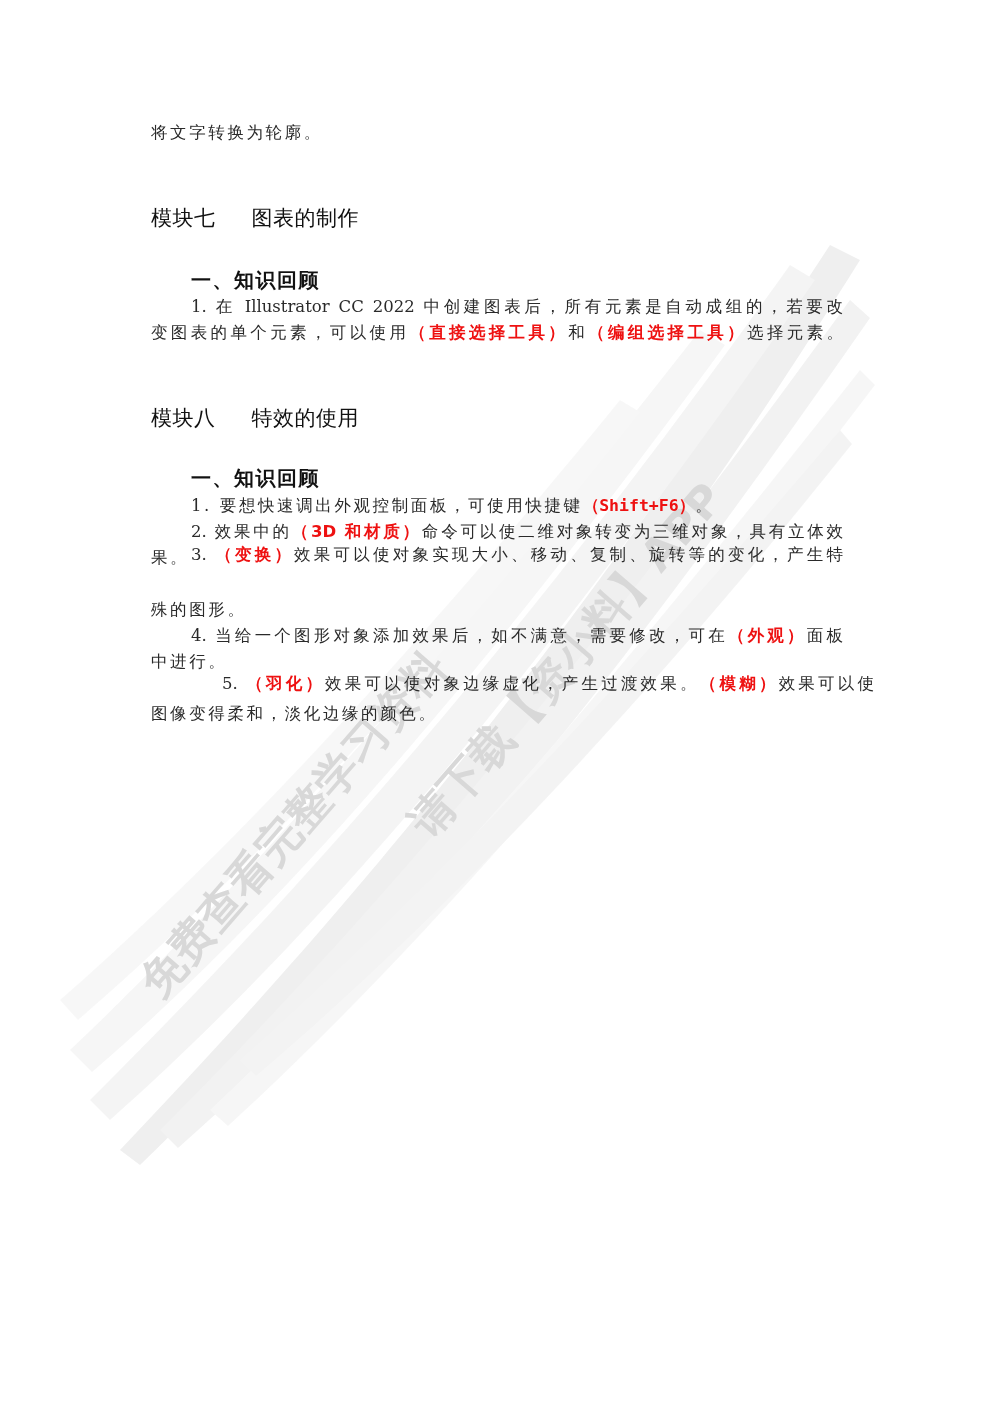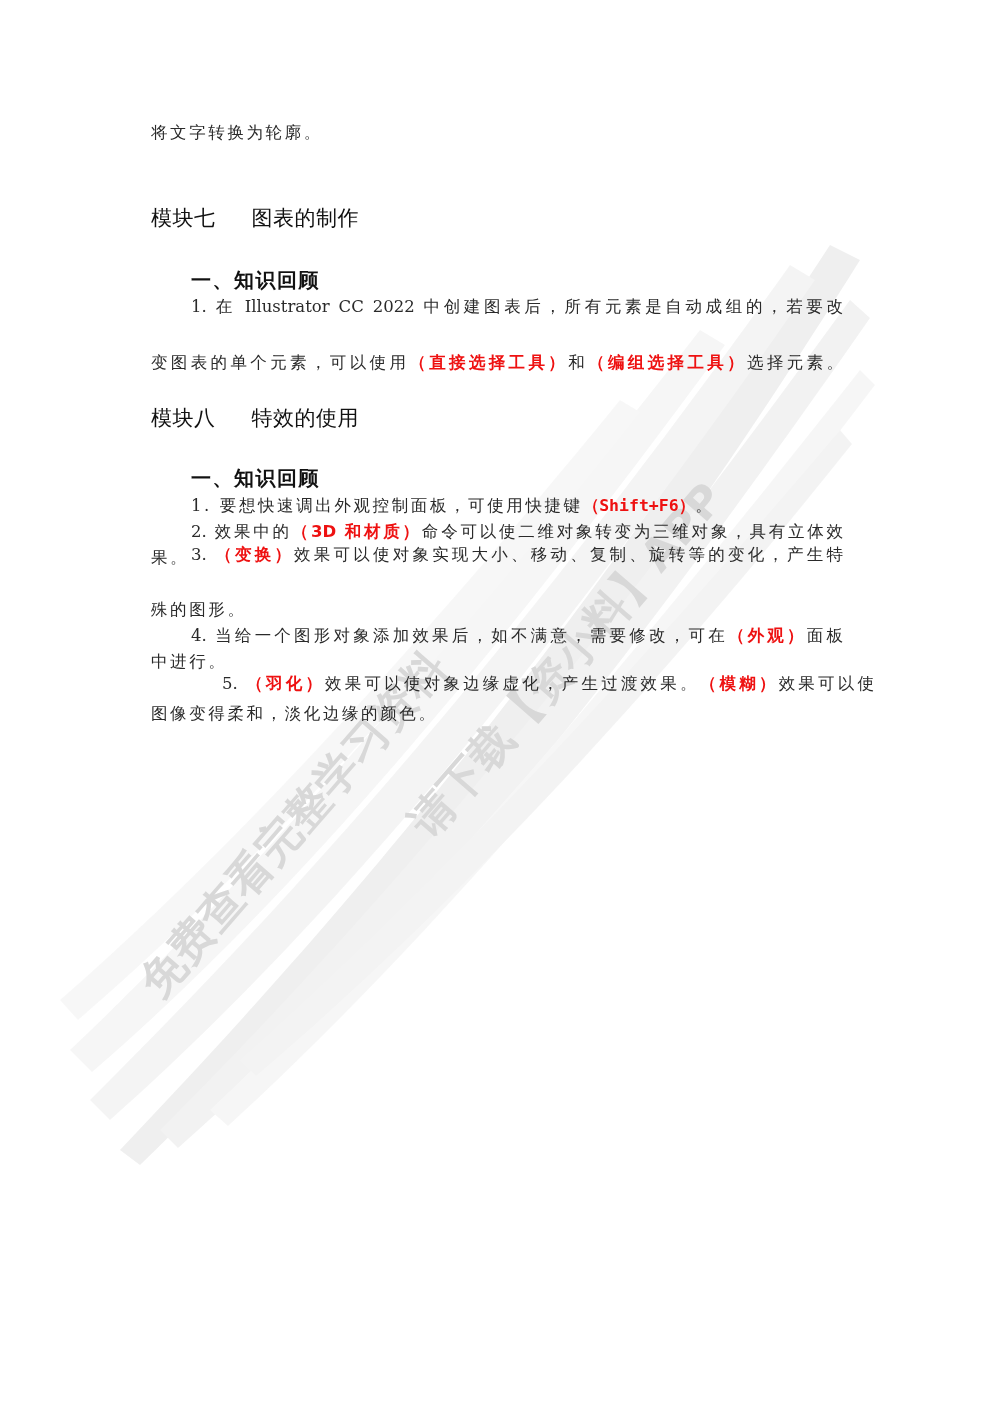--- a/index.html
+++ b/index.html
@@ -106,21 +106,21 @@
 
     <div class="line" style="top:122px;">将文字转换为轮廓。</div>
 
     <div class="module-title" style="top:203px;">
       <span>模块七</span><span class="gap"></span><span>图表的制作</span>
     </div>
 
     <div class="section-head" style="top:271px;">一、知识回顾</div>
 
     <div class="line indent justify" style="top:296px;">1. 在 Illustrator CC 2022 中创建图表后，所有元素是自动成组的，若要改</div>
-    <div class="line justify" style="top:322px;margin-top:30px;"><span>变图表的单个元素，可以使用</span><span class="ans">（直接选择工具）</span><span>和</span><span class="ans">（编组选择工具）</span><span>选择元素。</span></div>
+    <div class="line justify" style="top:322px;"><span>变图表的单个元素，可以使用</span><span class="ans">（直接选择工具）</span><span>和</span><span class="ans">（编组选择工具）</span><span>选择元素。</span></div>
 
     <div class="module-title" style="top:403px;">
       <span>模块八</span><span class="gap"></span><span>特效的使用</span>
     </div>
 
     <div class="section-head" style="top:469px;">一、知识回顾</div>
 
     <div class="line indent" style="top:495px;text-align:right;"><span>1. 要想快速调出外观控制面板，可使用快捷键</span><span class="ans" style="font-family:'DejaVu Sans Mono','Liberation Mono',monospace;letter-spacing:0;">（Shift+F6）</span><span>。</span></div>
 
     <div class="line indent justify" style="top:521px;"><span>2. 效果中的</span><span class="ans">（3D 和材质）</span><span>命令可以使二维对象转变为三维对象，具有立体效</span></div>

